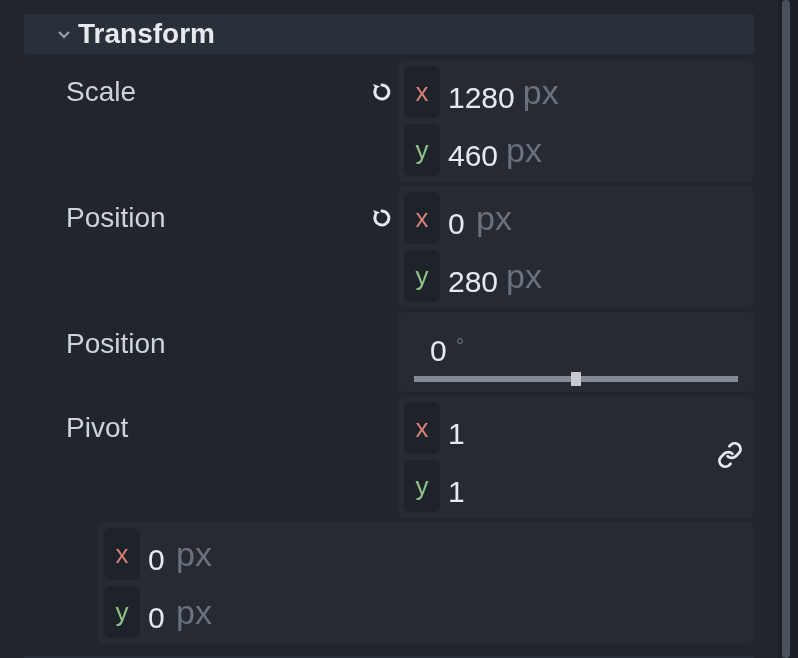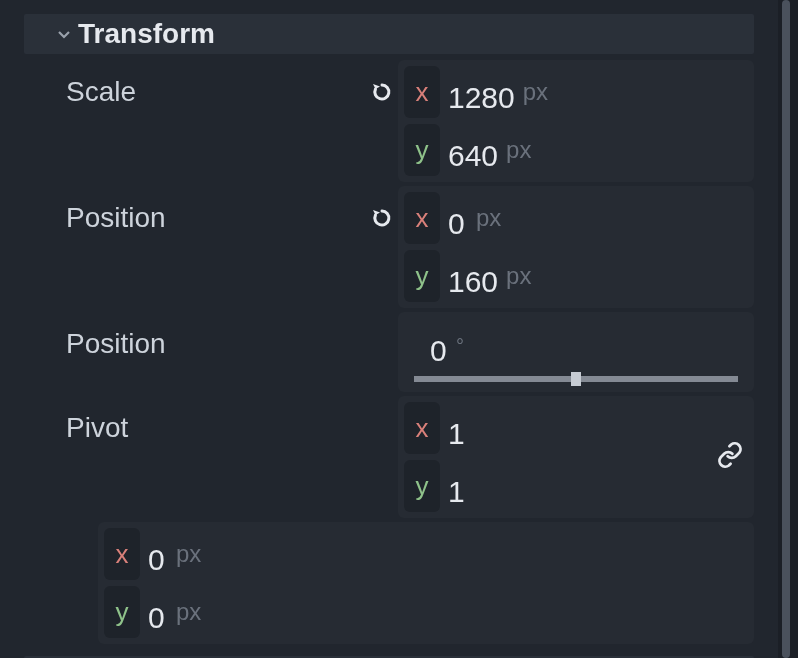--- a/index.html
+++ b/index.html
@@ -109,21 +109,21 @@
   }
   .axis-x { color: #d9807a; }
   .axis-y { color: #8fc28a; }
   .value-text {
     font-size: 30px;
     color: #e6e9ee;
     min-width: 20px;
     margin-top: 12px;
   }
   .unit-text {
-    font-size: 24px;
+    font-size: 34px;
     color: #6a717c;
   }
   .rotation-box {
     flex: 1;
     background: #262b33;
     border-radius: 6px;
     padding: 6px 10px 6px 10px;
   }
   .rotation-value-row {
     display: flex;
@@ -188,21 +188,21 @@
         </svg>
     </div>
     <div class="value-col">
       <div class="xy-row">
         <div class="axis-badge axis-x">x</div>
         <span class="value-text">1280</span>
         <span class="unit-text">px</span>
       </div>
       <div class="xy-row">
         <div class="axis-badge axis-y">y</div>
-        <span class="value-text">640</span>
+        <span class="value-text">460</span>
         <span class="unit-text">px</span>
       </div>
     </div>
   </div>
 
   <div class="property-row">
     <div class="property-label">Position</div>
     <div class="reset-icon">
       <svg width="24" height="24" viewBox="0 0 24 24">
           <path d="M12 5 A7 7 0 1 1 5.5 9" fill="none" stroke="currentColor" stroke-width="3" stroke-linecap="round"></path>
@@ -210,21 +210,21 @@
         </svg>
     </div>
     <div class="value-col">
       <div class="xy-row">
         <div class="axis-badge axis-x">x</div>
         <span class="value-text">0</span>
         <span class="unit-text">px</span>
       </div>
       <div class="xy-row">
         <div class="axis-badge axis-y">y</div>
-        <span class="value-text">160</span>
+        <span class="value-text">280</span>
         <span class="unit-text">px</span>
       </div>
     </div>
   </div>
 
   <div class="property-row">
     <div class="property-label">Position</div>
     <div class="reset-spacer"></div>
     <div class="rotation-box">
       <div class="rotation-value-row">

